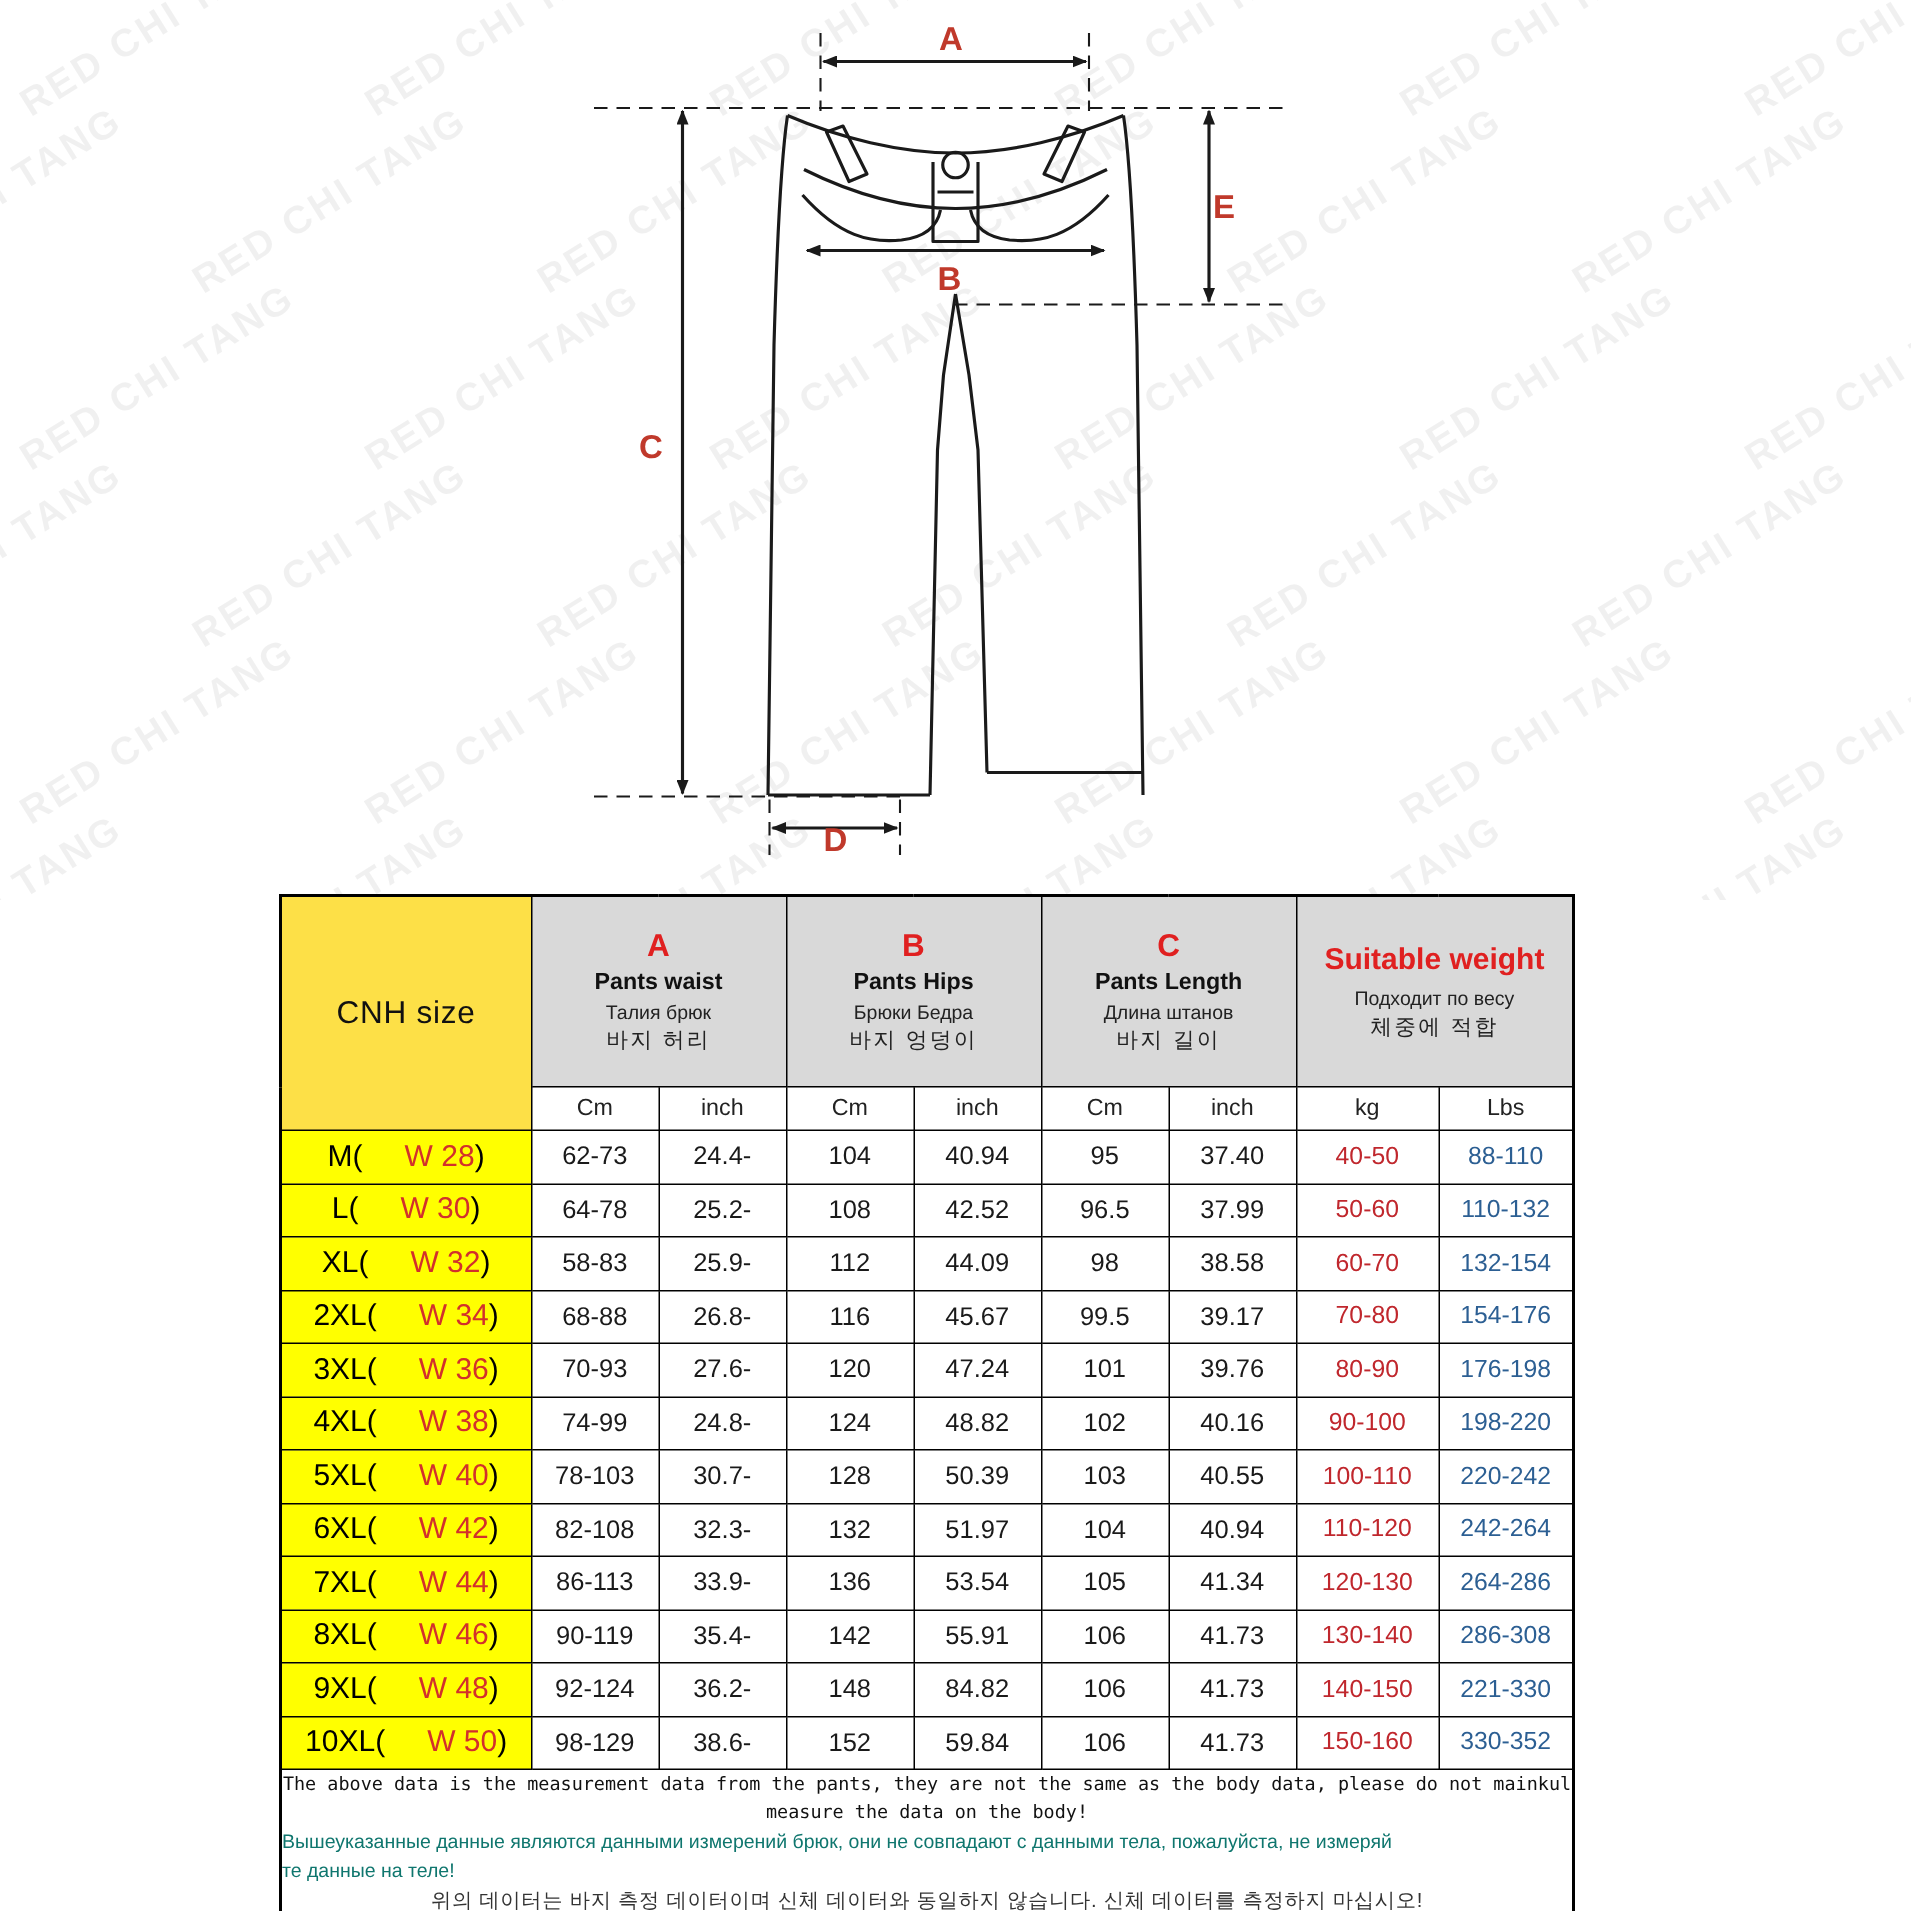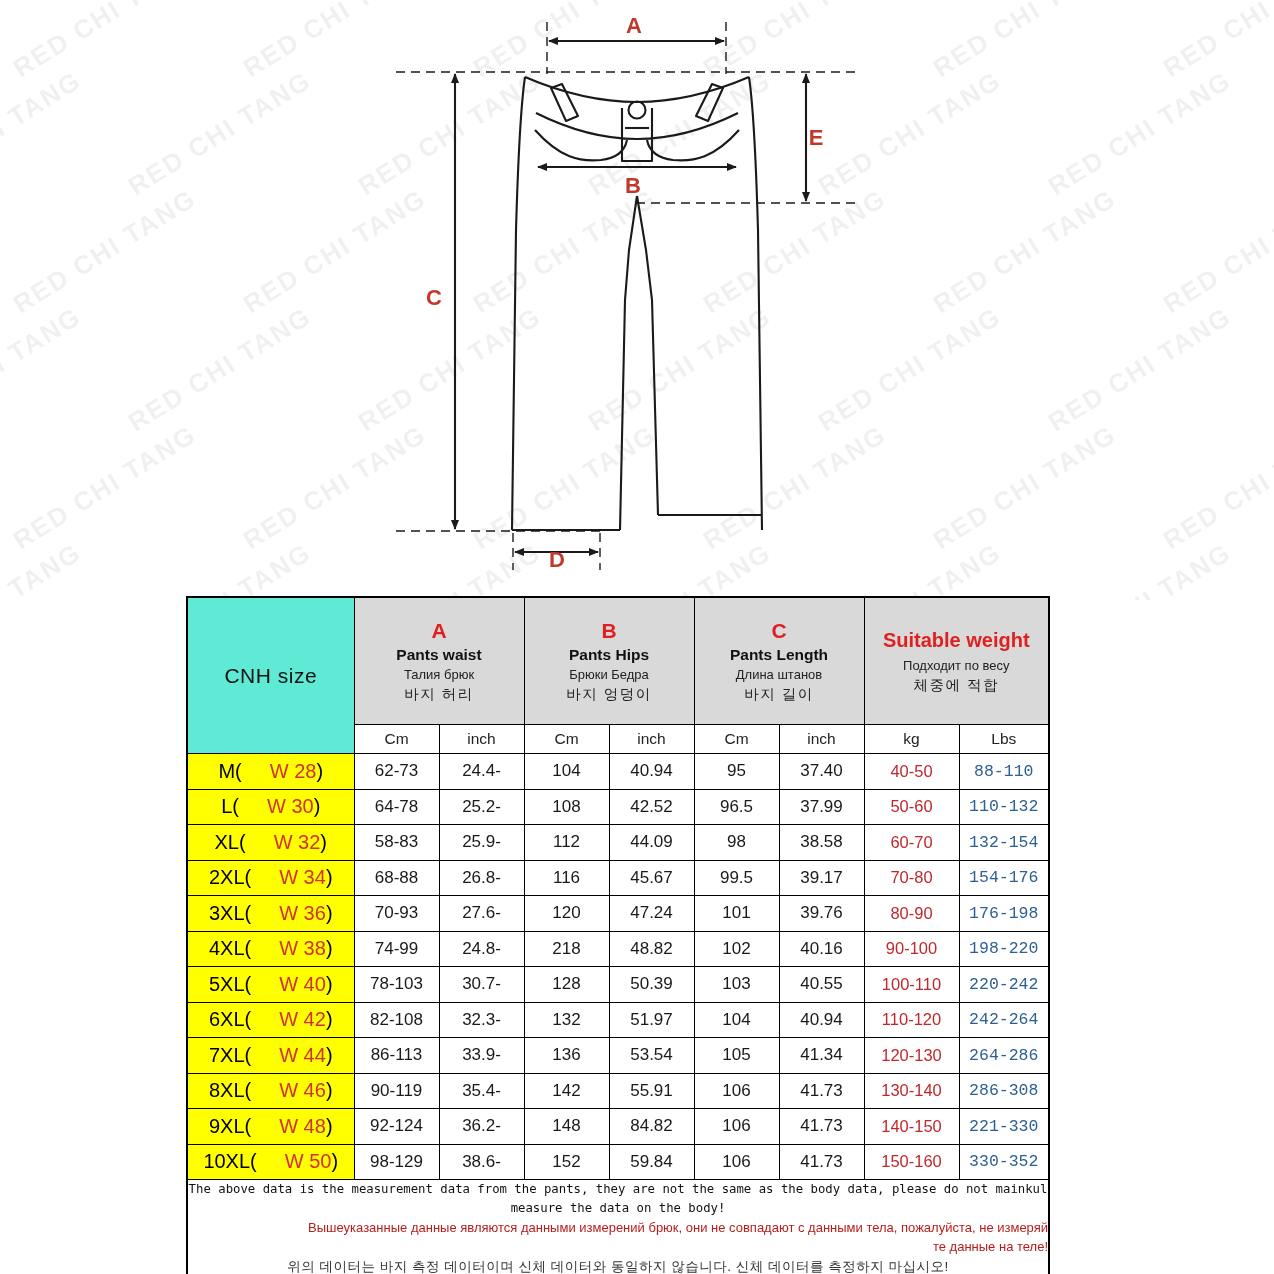--- a/index.html
+++ b/index.html
@@ -109,21 +109,21 @@
     color: #e02020;
     font-weight: 700;
     font-size: 20px;
     line-height: 26px;
     display: block;
     margin-bottom: 3px;
   }
 
   
   .cnh-cell {
-    background: #5eead4;
+    background: #fde047;
     font-weight: 700;
     font-size: 21px;
     color: #111;
     letter-spacing: 0.5px;
   }
 
   
   .unit-cell {
     background: #ffffff;
     height: 28px;
@@ -149,42 +149,40 @@
   }
   td.kg {
     font-size: 16.5px;
     font-weight: 700;
     color: #c0272d;
   }
   td.lbs {
     font-size: 16.5px;
     font-weight: 700;
     color: #2c5f93;
-    font-family: Liberation Mono, monospace;
   }
 
   
   td.note-cell {
     padding: 7px 10px 9px 10px;
     background: #fff;
   }
   .note-en {
     font-family: "DejaVu Sans Mono", monospace;
     font-size: 12.3px;
     line-height: 19px;
     color: #111;
     text-align: center;
     letter-spacing: 0px;
   }
   .note-ru {
     font-size: 13px;
     line-height: 19px;
-    color: #b91c1c;
-    text-align: right;
-    margin-left: 25px;
+    color: #0f766e;
+    text-align: left;
   }
   .note-ko {
     font-size: 13.5px;
     line-height: 21px;
     color: #333;
     text-align: center;
     letter-spacing: 0.5px;
   }
 </style>
 </head>
@@ -417,21 +415,21 @@
           <td class="num">47.24</td>
           <td class="num">101</td>
           <td class="num">39.76</td>
           <td class="num kg">80-90</td>
           <td class="num lbs">176-198</td>
         </tr>
         <tr>
           <td class="size-label"><span>4XL(</span><span class="wnum">W 38</span><span>)</span></td>
           <td class="num">74-99</td>
           <td class="num">24.8-</td>
-          <td class="num">218</td>
+          <td class="num">124</td>
           <td class="num">48.82</td>
           <td class="num">102</td>
           <td class="num">40.16</td>
           <td class="num kg">90-100</td>
           <td class="num lbs">198-220</td>
         </tr>
         <tr>
           <td class="size-label"><span>5XL(</span><span class="wnum">W 40</span><span>)</span></td>
           <td class="num">78-103</td>
           <td class="num">30.7-</td>

